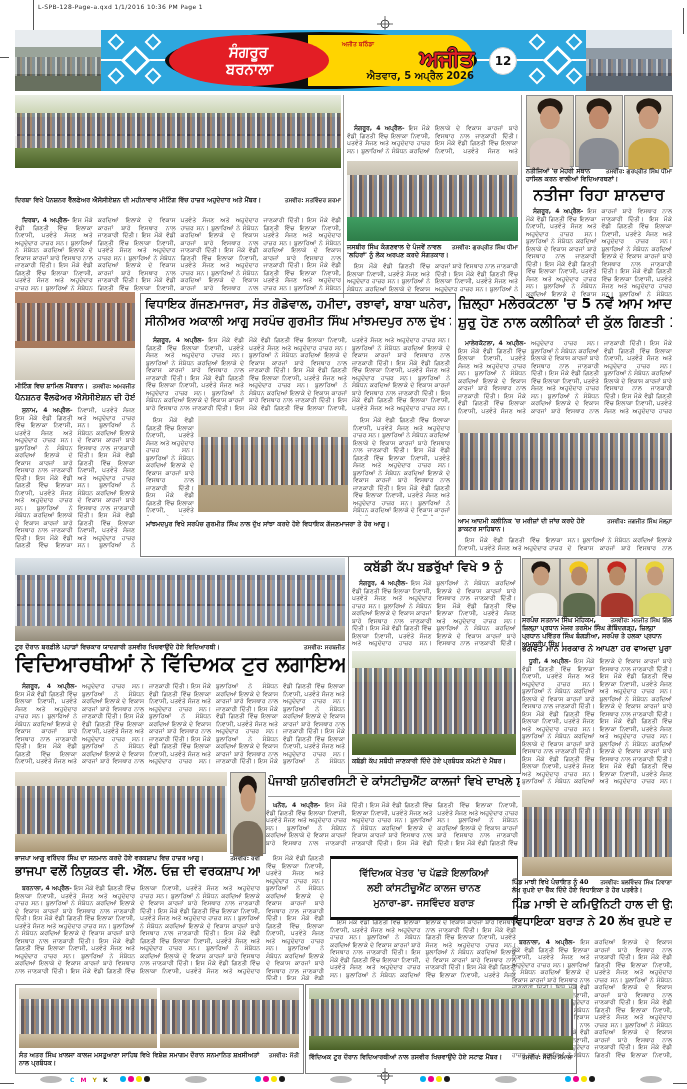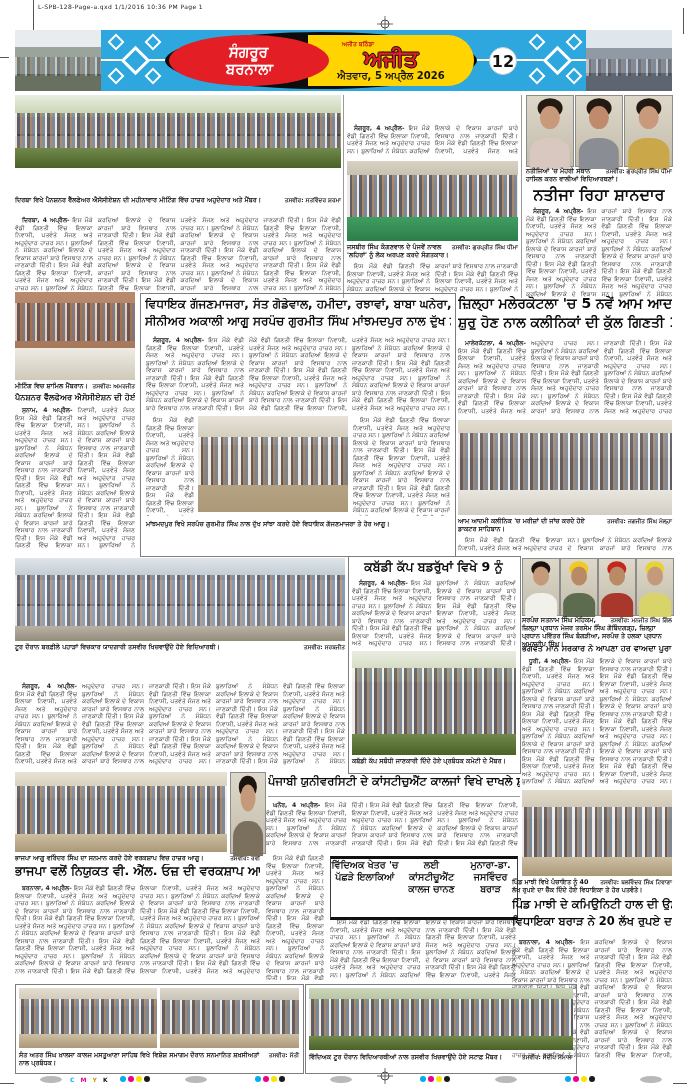--- a/index.html
+++ b/index.html
@@ -41,35 +41,35 @@
   
   #banner{position:absolute;left:15px;top:30px;width:657px;height:61px;background:#2EA7DE;overflow:hidden;}
   .dia{position:absolute;transform:rotate(45deg);background:#2EA7DE;border:3px solid #fff;width:15px;height:15px;}
   .dia.sm{width:8px;height:8px;border-width:2px;}
   .midline{position:absolute;left:0;right:0;top:29px;height:2px;background:#fff;}
   #oval{position:absolute;left:150px;top:2px;width:312px;height:57px;background:#0d0d0d;border-radius:50%;}
   #oval-red{position:absolute;left:4px;top:3px;width:160px;height:51px;background:#E31E25;border-radius:50%;z-index:2;
             display:flex;flex-direction:column;justify-content:center;align-items:center;}
   #oval-red div{color:#fff;font-weight:800;font-size:15px;line-height:1.1;transform:skewX(-5deg);}
   #oval-yellow{position:absolute;left:143px;top:3px;width:166px;height:51px;background:#FFD400;z-index:1;
-            border-radius:0 26px 26px 0/0 50% 50% 0;display:flex;flex-direction:column;align-items:center;justify-content:center;}
+            border-radius:0 26px 26px 0/0 50% 50% 0;display:flex;flex-direction:column;align-items:flex-end;justify-content:center;}
   .mast-sm{font-size:6px;font-weight:700;color:#c41017;align-self:flex-start;margin-left:34px;}
   .mast{font-size:22px;font-weight:800;color:#e31e25;line-height:1;
         text-shadow:-1px 0 #111,1px 0 #111,0 -1px #111,0 1px #111;}
   .mast-date{font-size:10px;font-weight:700;color:#111;}
   #pagenum{position:absolute;left:474px;top:17px;width:26px;height:26px;border-radius:50%;background:#fff;
            border:1px solid #cfcfcf;display:flex;align-items:center;justify-content:center;
-           font-size:16px;font-weight:700;color:#111;}
+           font-size:12px;font-weight:700;color:#111;}
   
   .vrule{position:absolute;width:0.7px;background:#9a9a9a;}
   .hrule{position:absolute;height:0.7px;background:#9a9a9a;}
   .box{border:0.8px solid #7e7e7e;}
   
   #quote{border:1px solid #3a3a3a;border-top:3px solid #101010;border-bottom:3px solid #101010;
-         display:flex;flex-direction:row;justify-content:center;gap:3px;background:#fff;}
+         display:flex;flex-direction:column;justify-content:center;gap:3px;background:#fff;}
   #quote div{font-size:9.5px;font-weight:700;text-align:center;line-height:1.25;}
   
   .slug{font-size:6px;color:#222;letter-spacing:.4px;}
   .cropline{position:absolute;background:#555;}
   .oval-gray{position:absolute;width:22px;height:7px;border-radius:50%;background:#b9b9b9;}
   .dotrow{position:absolute;display:flex;gap:2px;}
   .dot{width:6px;height:6px;border-radius:50%;}
   .cmyk{position:absolute;font-size:6px;font-weight:700;letter-spacing:2px;}
 </style>
 </head>
@@ -239,20 +239,21 @@
   <div class="abs ph snow" style="left:15px;top:558px;width:330px;height:83px;">
     <div class="band" style="top:0;height:26%;background:linear-gradient(#dfe5ea,#bcc7cf);"></div>
     <div class="band crowd" style="top:20%;height:38%;"></div>
     <div class="band crowd" style="top:56%;height:26%;opacity:.85;"></div>
     <div class="band" style="bottom:0;height:18%;background:linear-gradient(#b9b2a4,#958d7c);"></div>
   </div>
   <div class="abs cap" style="left:15px;top:643px;width:330px;height:9px;">
     <span class="credit">ਤਸਵੀਰ: ਸਰਬਜੀਤ</span>
     <span>ਟੂਰ ਦੌਰਾਨ ਬਰਫ਼ੀਲੇ ਪਹਾੜਾਂ ਵਿਚਕਾਰ ਯਾਦਗਾਰੀ ਤਸਵੀਰ ਖਿਚਵਾਉਂਦੇ ਹੋਏ ਵਿਦਿਆਰਥੀ।</span>
   </div>
+  <div class="abs hl nw" style="left:15px;top:653px;width:330px;font-size:21px;">ਵਿਦਿਆਰਥੀਆਂ ਨੇ ਵਿੱਦਿਅਕ ਟੂਰ ਲਗਾਇਆ</div>
   <div class="abs body c5" style="left:15px;top:682px;width:330px;height:86px;">
     <b class="dl">ਸੰਗਰੂਰ, 4 ਅਪ੍ਰੈਲ-</b><span class="fill"> ਇਸ ਮੌਕੇ ਵੱਡੀ ਗਿਣਤੀ ਵਿੱਚ ਇਲਾਕਾ ਨਿਵਾਸੀ, ਪਤਵੰਤੇ ਸੱਜਣ ਅਤੇ ਅਹੁਦੇਦਾਰ ਹਾਜ਼ਰ ਸਨ। ਬੁਲਾਰਿਆਂ ਨੇ ਸੰਬੋਧਨ ਕਰਦਿਆਂ ਇਲਾਕੇ ਦੇ ਵਿਕਾਸ ਕਾਰਜਾਂ ਬਾਰੇ ਵਿਸਥਾਰ ਨਾਲ ਜਾਣਕਾਰੀ ਦਿੱਤੀ। ਇਸ ਮੌਕੇ ਵੱਡੀ ਗਿਣਤੀ ਵਿੱਚ ਇਲਾਕਾ ਨਿਵਾਸੀ, ਪਤਵੰਤੇ ਸੱਜਣ ਅਤੇ ਅਹੁਦੇਦਾਰ ਹਾਜ਼ਰ ਸਨ। ਬੁਲਾਰਿਆਂ ਨੇ ਸੰਬੋਧਨ ਕਰਦਿਆਂ ਇਲਾਕੇ ਦੇ ਵਿਕਾਸ ਕਾਰਜਾਂ ਬਾਰੇ ਵਿਸਥਾਰ ਨਾਲ ਜਾਣਕਾਰੀ ਦਿੱਤੀ। ਇਸ ਮੌਕੇ ਵੱਡੀ ਗਿਣਤੀ ਵਿੱਚ ਇਲਾਕਾ ਨਿਵਾਸੀ, ਪਤਵੰਤੇ ਸੱਜਣ ਅਤੇ ਅਹੁਦੇਦਾਰ ਹਾਜ਼ਰ ਸਨ। ਬੁਲਾਰਿਆਂ ਨੇ ਸੰਬੋਧਨ ਕਰਦਿਆਂ ਇਲਾਕੇ ਦੇ ਵਿਕਾਸ ਕਾਰਜਾਂ ਬਾਰੇ ਵਿਸਥਾਰ ਨਾਲ ਜਾਣਕਾਰੀ ਦਿੱਤੀ। ਇਸ ਮੌਕੇ ਵੱਡੀ ਗਿਣਤੀ ਵਿੱਚ ਇਲਾਕਾ ਨਿਵਾਸੀ, ਪਤਵੰਤੇ ਸੱਜਣ ਅਤੇ ਅਹੁਦੇਦਾਰ ਹਾਜ਼ਰ ਸਨ। ਬੁਲਾਰਿਆਂ ਨੇ ਸੰਬੋਧਨ ਕਰਦਿਆਂ ਇਲਾਕੇ ਦੇ ਵਿਕਾਸ ਕਾਰਜਾਂ ਬਾਰੇ ਵਿਸਥਾਰ ਨਾਲ ਜਾਣਕਾਰੀ ਦਿੱਤੀ। ਇਸ ਮੌਕੇ ਵੱਡੀ ਗਿਣਤੀ ਵਿੱਚ ਇਲਾਕਾ ਨਿਵਾਸੀ, ਪਤਵੰਤੇ ਸੱਜਣ ਅਤੇ ਅਹੁਦੇਦਾਰ ਹਾਜ਼ਰ ਸਨ। ਬੁਲਾਰਿਆਂ ਨੇ ਸੰਬੋਧਨ ਕਰਦਿਆਂ ਇਲਾਕੇ ਦੇ ਵਿਕਾਸ ਕਾਰਜਾਂ ਬਾਰੇ ਵਿਸਥਾਰ ਨਾਲ ਜਾਣਕਾਰੀ ਦਿੱਤੀ। ਇਸ ਮੌਕੇ ਵੱਡੀ ਗਿਣਤੀ ਵਿੱਚ ਇਲਾਕਾ ਨਿਵਾਸੀ, ਪਤਵੰਤੇ ਸੱਜਣ ਅਤੇ ਅਹੁਦੇਦਾਰ ਹਾਜ਼ਰ ਸਨ। ਬੁਲਾਰਿਆਂ ਨੇ ਸੰਬੋਧਨ ਕਰਦਿਆਂ ਇਲਾਕੇ ਦੇ ਵਿਕਾਸ ਕਾਰਜਾਂ ਬਾਰੇ ਵਿਸਥਾਰ ਨਾਲ ਜਾਣਕਾਰੀ ਦਿੱਤੀ। ਇਸ ਮੌਕੇ ਵੱਡੀ ਗਿਣਤੀ ਵਿੱਚ ਇਲਾਕਾ ਨਿਵਾਸੀ, ਪਤਵੰਤੇ ਸੱਜਣ ਅਤੇ ਅਹੁਦੇਦਾਰ ਹਾਜ਼ਰ ਸਨ। ਬੁਲਾਰਿਆਂ ਨੇ ਸੰਬੋਧਨ ਕਰਦਿਆਂ ਇਲਾਕੇ ਦੇ ਵਿਕਾਸ ਕਾਰਜਾਂ ਬਾਰੇ ਵਿਸਥਾਰ ਨਾਲ ਜਾਣਕਾਰੀ ਦਿੱਤੀ। ਇਸ ਮੌਕੇ ਵੱਡੀ ਗਿਣਤੀ ਵਿੱਚ ਇਲਾਕਾ ਨਿਵਾਸੀ, ਪਤਵੰਤੇ ਸੱਜਣ ਅਤੇ ਅਹੁਦੇਦਾਰ ਹਾਜ਼ਰ ਸਨ। ਬੁਲਾਰਿਆਂ ਨੇ ਸੰਬੋਧਨ ਕਰਦਿਆਂ ਇਲਾਕੇ ਦੇ ਵਿਕਾਸ ਕਾਰਜਾਂ ਬਾਰੇ ਵਿਸਥਾਰ ਨਾਲ ਜਾਣਕਾਰੀ ਦਿੱਤੀ। ਇਸ ਮੌਕੇ ਵੱਡੀ ਗਿਣਤੀ ਵਿੱਚ ਇਲਾਕਾ ਨਿਵਾਸੀ, ਪਤਵੰਤੇ ਸੱਜਣ ਅਤੇ ਅਹੁਦੇਦਾਰ ਹਾਜ਼ਰ ਸਨ। ਬੁਲਾਰਿਆਂ ਨੇ ਸੰਬੋਧਨ ਕਰਦਿਆਂ ਇਲਾਕੇ ਦੇ ਵਿਕਾਸ ਕਾਰਜਾਂ ਬਾਰੇ ਵਿਸਥਾਰ ਨਾਲ ਜਾਣਕਾਰੀ ਦਿੱਤੀ। ਇਸ ਮੌਕੇ ਵੱਡੀ ਗਿਣਤੀ ਵਿੱਚ ਇਲਾਕਾ ਨਿਵਾਸੀ, ਪਤਵੰਤੇ ਸੱਜਣ ਅਤੇ ਅਹੁਦੇਦਾਰ ਹਾਜ਼ਰ ਸਨ। ਬੁਲਾਰਿਆਂ ਨੇ ਸੰਬੋਧਨ ਕਰਦਿਆਂ ਇਲਾਕੇ ਦੇ ਵਿਕਾਸ ਕਾਰਜਾਂ ਬਾਰੇ ਵਿਸਥਾਰ ਨਾਲ ਜਾਣਕਾਰੀ ਦਿੱਤੀ। ਇਸ ਮੌਕੇ ਵੱਡੀ ਗਿਣਤੀ ਵਿੱਚ ਇਲਾਕਾ ਨਿਵਾਸੀ, ਪਤਵੰਤੇ ਸੱਜਣ ਅਤੇ ਅਹੁਦੇਦਾਰ ਹਾਜ਼ਰ ਸਨ। ਬੁਲਾਰਿਆਂ ਨੇ ਸੰਬੋਧਨ ਕਰਦਿਆਂ ਇਲਾਕੇ ਦੇ ਵਿਕਾਸ ਕਾਰਜਾਂ ਬਾਰੇ ਵਿਸਥਾਰ ਨਾਲ ਜਾਣਕਾਰੀ ਦਿੱਤੀ। ਇਸ ਮੌਕੇ ਵੱਡੀ ਗਿਣਤੀ ਵਿੱਚ ਇਲਾਕਾ ਨਿਵਾਸੀ, ਪਤਵੰਤੇ ਸੱਜਣ ਅਤੇ ਅਹੁਦੇਦਾਰ ਹਾਜ਼ਰ ਸਨ। ਬੁਲਾਰਿਆਂ ਨੇ ਸੰਬੋਧਨ ਕਰਦਿਆਂ ਇਲਾਕੇ ਦੇ ਵਿਕਾਸ ਕਾਰਜਾਂ ਬਾਰੇ ਵਿਸਥਾਰ ਨਾਲ ਜਾਣਕਾਰੀ ਦਿੱਤੀ। ਇਸ ਮੌਕੇ ਵੱਡੀ ਗਿਣਤੀ ਵਿੱਚ ਇਲਾਕਾ ਨਿਵਾਸੀ, ਪਤਵੰਤੇ ਸੱਜਣ ਅਤੇ ਅਹੁਦੇਦਾਰ ਹਾਜ਼ਰ ਸਨ। ਬੁਲਾਰਿਆਂ ਨੇ ਸੰਬੋਧਨ ਕਰਦਿਆਂ ਇਲਾਕੇ ਦੇ ਵਿਕਾਸ ਕਾਰਜਾਂ ਬਾਰੇ ਵਿਸਥਾਰ ਨਾਲ ਜਾਣਕਾਰੀ ਦਿੱਤੀ। ਇਸ ਮੌਕੇ ਵੱਡੀ ਗਿਣਤੀ ਵਿੱਚ ਇਲਾਕਾ ਨਿਵਾਸੀ, ਪਤਵੰਤੇ ਸੱਜਣ ਅਤੇ ਅਹੁਦੇਦਾਰ ਹਾਜ਼ਰ ਸਨ। ਬੁਲਾਰਿਆਂ ਨੇ ਸੰਬੋਧਨ ਕਰਦਿਆਂ ਇਲਾਕੇ ਦੇ ਵਿਕਾਸ ਕਾਰਜਾਂ ਬਾਰੇ ਵਿਸਥਾਰ ਨਾਲ ਜਾਣਕਾਰੀ ਦਿੱਤੀ। ਇਸ ਮੌਕੇ ਵੱਡੀ ਗਿਣਤੀ ਵਿੱਚ ਇਲਾਕਾ ਨਿਵਾਸੀ, ਪਤਵੰਤੇ ਸੱਜਣ ਅਤੇ ਅਹੁਦੇਦਾਰ ਹਾਜ਼ਰ ਸਨ। ਬੁਲਾਰਿਆਂ ਨੇ ਸੰਬੋਧਨ ਕਰਦਿਆਂ ਇਲਾਕੇ ਦੇ ਵਿਕਾਸ ਕਾਰਜਾਂ ਬਾਰੇ ਵਿਸਥਾਰ ਨਾਲ ਜਾਣਕਾਰੀ ਦਿੱਤੀ। ਇਸ ਮੌਕੇ ਵੱਡੀ ਗਿਣਤੀ ਵਿੱਚ ਇਲਾਕਾ ਨਿਵਾਸੀ, ਪਤਵੰਤੇ ਸੱਜਣ ਅਤੇ ਅਹੁਦੇਦਾਰ ਹਾਜ਼ਰ ਸਨ। ਬੁਲਾਰਿਆਂ ਨੇ ਸੰਬੋਧਨ ਕਰਦਿਆਂ ਇਲਾਕੇ ਦੇ ਵਿਕਾਸ ਕਾਰਜਾਂ ਬਾਰੇ ਵਿਸਥਾਰ ਨਾਲ ਜਾਣਕਾਰੀ ਦਿੱਤੀ। ਇਸ ਮੌਕੇ ਵੱਡੀ ਗਿਣਤੀ ਵਿੱਚ ਇਲਾਕਾ ਨਿਵਾਸੀ, ਪਤਵੰਤੇ ਸੱਜਣ ਅਤੇ ਅਹੁਦੇਦਾਰ ਹਾਜ਼ਰ ਸਨ। ਬੁਲਾਰਿਆਂ ਨੇ ਸੰਬੋਧਨ ਕਰਦਿਆਂ ਇਲਾਕੇ ਦੇ ਵਿਕਾਸ ਕਾਰਜਾਂ ਬਾਰੇ ਵਿਸਥਾਰ ਨਾਲ ਜਾਣਕਾਰੀ ਦਿੱਤੀ। </span>
   </div>
 
   <div class="abs box" style="left:348px;top:556px;width:171px;height:216px;">
     <div class="abs hl nw" style="left:3px;top:3px;width:163px;font-size:12.5px;">ਕਬੱਡੀ ਕੱਪ ਬਡਰੁੱਖਾਂ ਵਿਖੇ 9 ਨੂੰ</div>
     <div class="abs body c2" style="left:3px;top:22px;width:164px;height:70px;">
       <b class="dl">ਸੰਗਰੂਰ, 4 ਅਪ੍ਰੈਲ-</b><span class="fill"> ਇਸ ਮੌਕੇ ਵੱਡੀ ਗਿਣਤੀ ਵਿੱਚ ਇਲਾਕਾ ਨਿਵਾਸੀ, ਪਤਵੰਤੇ ਸੱਜਣ ਅਤੇ ਅਹੁਦੇਦਾਰ ਹਾਜ਼ਰ ਸਨ। ਬੁਲਾਰਿਆਂ ਨੇ ਸੰਬੋਧਨ ਕਰਦਿਆਂ ਇਲਾਕੇ ਦੇ ਵਿਕਾਸ ਕਾਰਜਾਂ ਬਾਰੇ ਵਿਸਥਾਰ ਨਾਲ ਜਾਣਕਾਰੀ ਦਿੱਤੀ। ਇਸ ਮੌਕੇ ਵੱਡੀ ਗਿਣਤੀ ਵਿੱਚ ਇਲਾਕਾ ਨਿਵਾਸੀ, ਪਤਵੰਤੇ ਸੱਜਣ ਅਤੇ ਅਹੁਦੇਦਾਰ ਹਾਜ਼ਰ ਸਨ। ਬੁਲਾਰਿਆਂ ਨੇ ਸੰਬੋਧਨ ਕਰਦਿਆਂ ਇਲਾਕੇ ਦੇ ਵਿਕਾਸ ਕਾਰਜਾਂ ਬਾਰੇ ਵਿਸਥਾਰ ਨਾਲ ਜਾਣਕਾਰੀ ਦਿੱਤੀ। ਇਸ ਮੌਕੇ ਵੱਡੀ ਗਿਣਤੀ ਵਿੱਚ ਇਲਾਕਾ ਨਿਵਾਸੀ, ਪਤਵੰਤੇ ਸੱਜਣ ਅਤੇ ਅਹੁਦੇਦਾਰ ਹਾਜ਼ਰ ਸਨ। ਬੁਲਾਰਿਆਂ ਨੇ ਸੰਬੋਧਨ ਕਰਦਿਆਂ ਇਲਾਕੇ ਦੇ ਵਿਕਾਸ ਕਾਰਜਾਂ ਬਾਰੇ ਵਿਸਥਾਰ ਨਾਲ ਜਾਣਕਾਰੀ ਦਿੱਤੀ। ਇਸ ਮੌਕੇ ਵੱਡੀ ਗਿਣਤੀ ਵਿੱਚ ਇਲਾਕਾ ਨਿਵਾਸੀ, ਪਤਵੰਤੇ ਸੱਜਣ ਅਤੇ ਅਹੁਦੇਦਾਰ ਹਾਜ਼ਰ ਸਨ। ਬੁਲਾਰਿਆਂ ਨੇ ਸੰਬੋਧਨ ਕਰਦਿਆਂ ਇਲਾਕੇ ਦੇ ਵਿਕਾਸ ਕਾਰਜਾਂ ਬਾਰੇ ਵਿਸਥਾਰ ਨਾਲ ਜਾਣਕਾਰੀ ਦਿੱਤੀ। ਇਸ ਮੌਕੇ ਵੱਡੀ ਗਿਣਤੀ ਵਿੱਚ ਇਲਾਕਾ ਨਿਵਾਸੀ, ਪਤਵੰਤੇ ਸੱਜਣ ਅਤੇ ਅਹੁਦੇਦਾਰ ਹਾਜ਼ਰ ਸਨ। ਬੁਲਾਰਿਆਂ ਨੇ ਸੰਬੋਧਨ ਕਰਦਿਆਂ ਇਲਾਕੇ ਦੇ ਵਿਕਾਸ ਕਾਰਜਾਂ ਬਾਰੇ ਵਿਸਥਾਰ ਨਾਲ ਜਾਣਕਾਰੀ ਦਿੱਤੀ। ਇਸ ਮੌਕੇ ਵੱਡੀ ਗਿਣਤੀ ਵਿੱਚ ਇਲਾਕਾ ਨਿਵਾਸੀ, ਪਤਵੰਤੇ ਸੱਜਣ ਅਤੇ ਅਹੁਦੇਦਾਰ ਹਾਜ਼ਰ ਸਨ। ਬੁਲਾਰਿਆਂ ਨੇ ਸੰਬੋਧਨ ਕਰਦਿਆਂ ਇਲਾਕੇ ਦੇ ਵਿਕਾਸ ਕਾਰਜਾਂ ਬਾਰੇ ਵਿਸਥਾਰ ਨਾਲ ਜਾਣਕਾਰੀ ਦਿੱਤੀ। ਇਸ ਮੌਕੇ ਵੱਡੀ ਗਿਣਤੀ ਵਿੱਚ ਇਲਾਕਾ ਨਿਵਾਸੀ, ਪਤਵੰਤੇ ਸੱਜਣ ਅਤੇ ਅਹੁਦੇਦਾਰ ਹਾਜ਼ਰ ਸਨ। ਬੁਲਾਰਿਆਂ ਨੇ ਸੰਬੋਧਨ ਕਰਦਿਆਂ ਇਲਾਕੇ ਦੇ ਵਿਕਾਸ ਕਾਰਜਾਂ ਬਾਰੇ ਵਿਸਥਾਰ ਨਾਲ ਜਾਣਕਾਰੀ ਦਿੱਤੀ। </span>
     </div>
     <div class="abs ph" style="left:3px;top:94px;width:164px;height:104px;">

